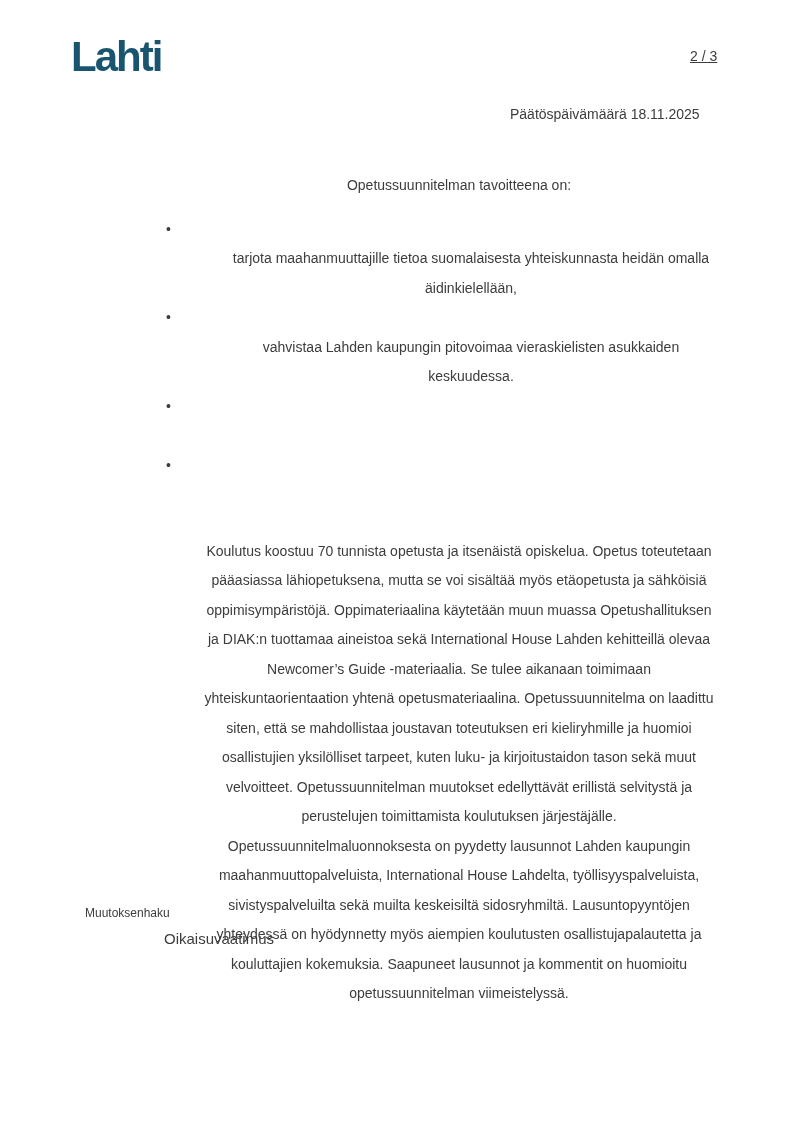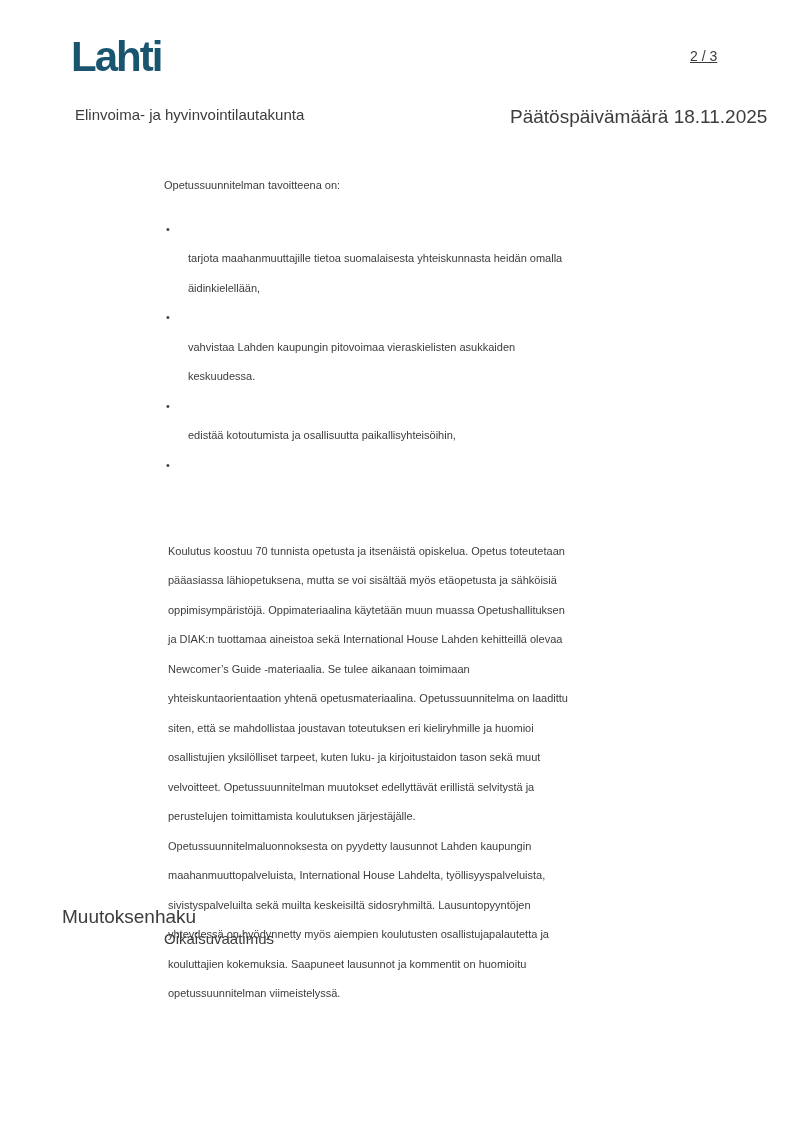--- a/index.html
+++ b/index.html
@@ -8,20 +8,21 @@
     background: #ffffff;
   }
   .page {
     position: relative;
     width: 793px;
     height: 1123px;
     background: #ffffff;
     font-family: "Liberation Sans", sans-serif;
     color: #3c3c3c;
     overflow: hidden;
+    text-align: center;
   }
   .logo {
     position: absolute;
     left: 71px;
     top: 36px;
     font-size: 42px;
     font-weight: 800;
     letter-spacing: -2px;
     color: #1A5570;
     line-height: 1;
@@ -38,29 +39,29 @@
     position: absolute;
     left: 75px;
     top: 106px;
     font-size: 15px;
     color: #3c3c3c;
   }
   .decision-date {
     position: absolute;
     left: 510px;
     top: 106px;
-    font-size: 19px;
+    font-size: 14px;
     color: #3c3c3c;
   }
   .content {
     position: absolute;
     left: 164px;
     top: 171px;
     width: 590px;
-    font-size: 11px;
+    font-size: 14px;
     line-height: 29.5px;
     color: #3c3c3c;
   }
   .intro {
     margin: 0 0 14px 0;
   }
   ul.bullets {
     list-style: none;
     margin: 0 0 27px 0;
     padding: 0;
@@ -74,61 +75,60 @@
     position: absolute;
     left: 2px;
     top: 0;
   }
   .paragraph {
     margin: 4px;
     white-space: pre-line;
   }
   .appeal-heading {
     position: absolute;
-    left: 62px;
+    left: 85px;
     top: 906px;
-    font-size: 19px;
+    font-size: 12px;
     color: #3c3c3c;
   }
   .appeal-method {
     position: absolute;
     left: 164px;
     top: 930px;
     font-size: 15px;
     color: #3c3c3c;
   }
 </style>
 </head>
 <body>
 
 <div class="page">
 
   <div class="logo">Lahti</div>
 
   <div class="page-number">2 / 3</div>
 
-  <div class="committee">Elinvoima- ja hyvinvointilautakunta</div>
 
   <div class="decision-date">Päätöspäivämäärä 18.11.2025</div>
 
   <div class="content">
 
     <p class="intro">Opetussuunnitelman tavoitteena on:</p>
 
     <ul class="bullets">
       <li>
         <span class="bullet-dot">•</span><span>tarjota maahanmuuttajille tietoa suomalaisesta yhteiskunnasta heidän omalla
 äidinkielellään,</span>
       </li>
       <li>
         <span class="bullet-dot">•</span><span>vahvistaa Lahden kaupungin pitovoimaa vieraskielisten asukkaiden
 keskuudessa.</span>
       </li>
       <li>
-        <span class="bullet-dot">•</span><span>edistää kotoutumista ja osallisuutta paikallisyhteisöihin,</span>
+        <span class="bullet-dot">•</span>
       </li>
       <li>
         <span class="bullet-dot">•</span>
       </li>
     </ul>
 
     <p class="paragraph">Koulutus koostuu 70 tunnista opetusta ja itsenäistä opiskelua. Opetus toteutetaan
 pääasiassa lähiopetuksena, mutta se voi sisältää myös etäopetusta ja sähköisiä
 oppimisympäristöjä. Oppimateriaalina käytetään muun muassa Opetushallituksen
 ja DIAK:n tuottamaa aineistoa sekä International House Lahden kehitteillä olevaa

